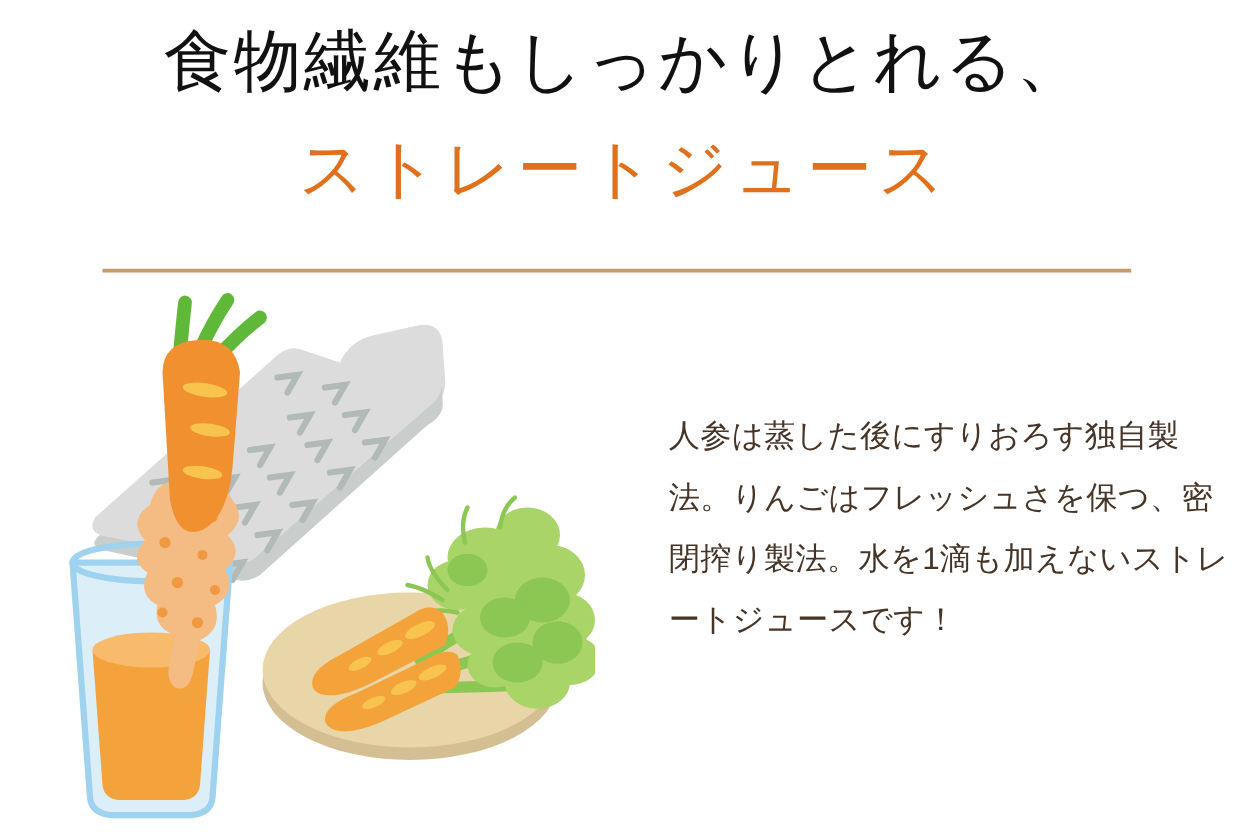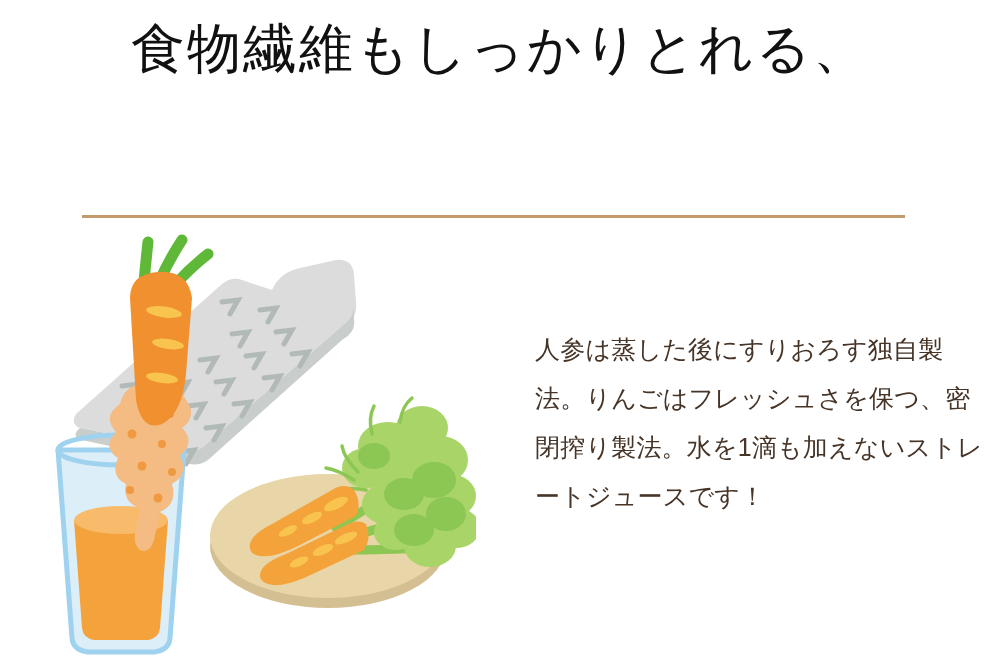--- a/index.html
+++ b/index.html
@@ -85,20 +85,21 @@
     height: 430px;
   }
 </style>
 </head>
 <body>
 
 <div id="page">
 
   <div class="headline headline-line1">食物繊維もしっかりとれる、</div>
 
+  <div class="headline headline-line2">ストレートジュース</div>
 
   <div class="divider"></div>
 
   <div class="illustration">
     <svg viewBox="0 0 440 430" xmlns="http://www.w3.org/2000/svg">
 
       <g>
 
         <path d="M40 186 L186 56 Q196 48 206 52 L236 62 Q244 44 264 40 L300 32 Q316 30 318 46 L320 74 Q322 92 306 98 L168 218 Q158 226 148 220 L44 200 Q34 196 40 186 Z" fill="#dcdcdc"></path>
 

